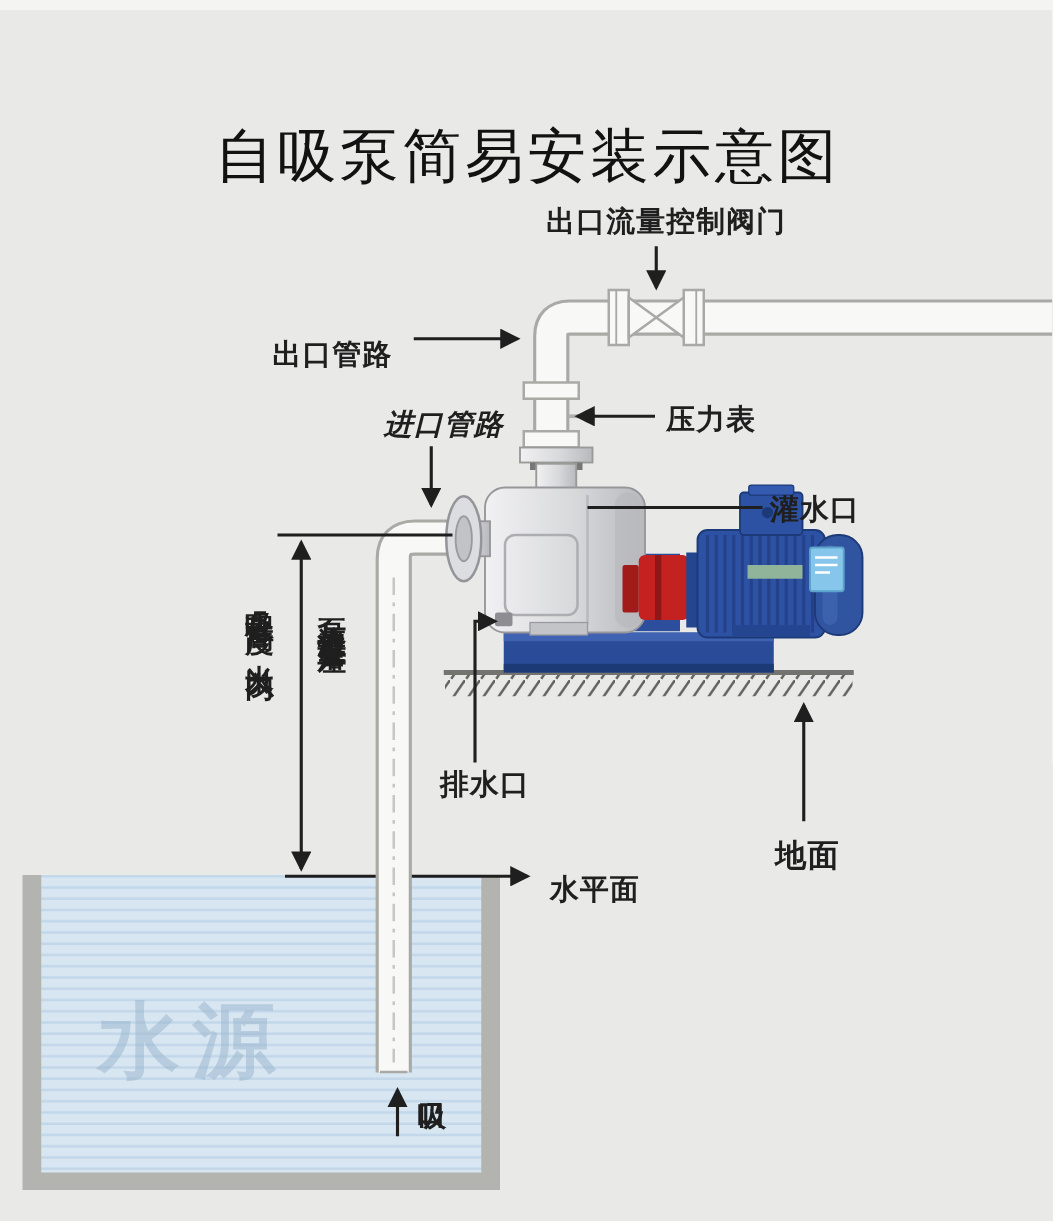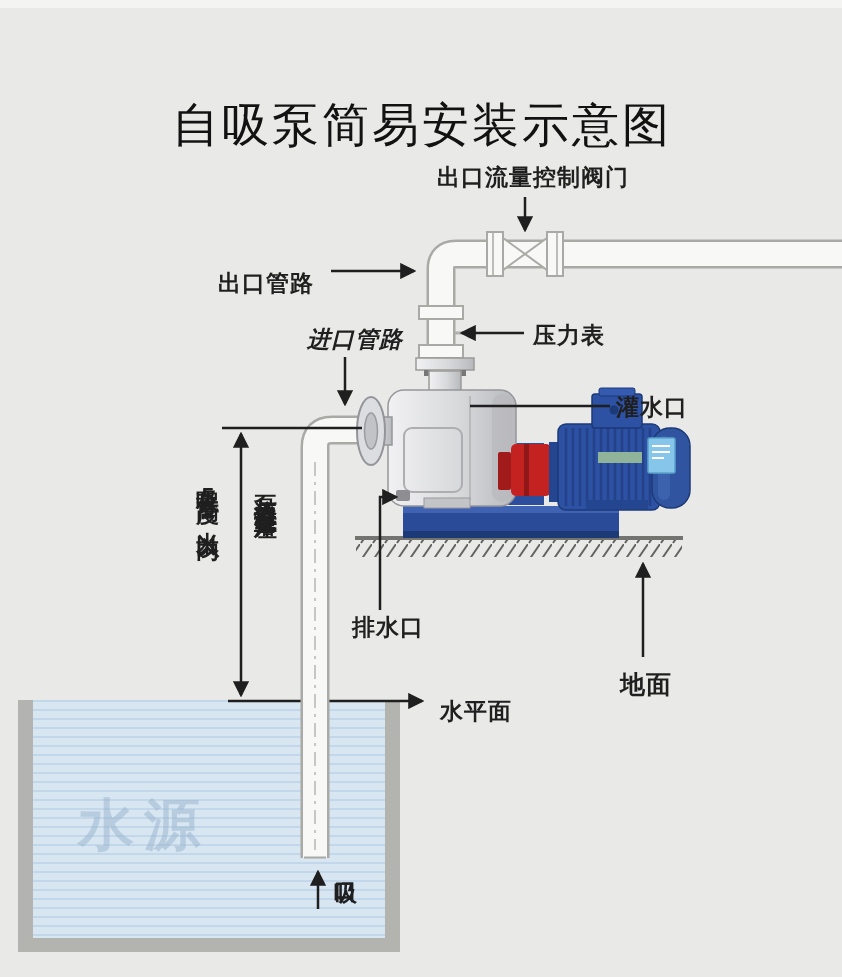--- a/index.html
+++ b/index.html
@@ -6,21 +6,21 @@
   .page{position:relative;width:842px;height:977px;background:var(--background,#e9e9e7);
         overflow:hidden;font-family:"Liberation Sans","DejaVu Sans",sans-serif;}
   .top-strip{position:absolute;left:0;top:0;width:842px;height:8px;background:#f4f4f2;}
   svg.canvas{position:absolute;left:0;top:0;z-index:1;}
   .labels{position:absolute;left:0;top:0;width:842px;height:977px;z-index:2;pointer-events:none;}
   .lbl{position:absolute;font-size:23px;font-weight:600;color:var(--line,#1f1f1f);
        white-space:nowrap;letter-spacing:1px;}
   .title{position:absolute;left:148px;top:64px;width:548px;text-align:center;
          font-size:47px;font-weight:400;letter-spacing:3px;color:#121212;margin-top:30px;}
   .vlbl{writing-mode:vertical-rl;text-orientation:upright;letter-spacing:3px;}
-  .watermark{position:absolute;left:78px;top:788px;font-size:56px;font-weight:700;
+  .watermark{position:absolute;left:78px;top:788px;font-size:66px;font-weight:700;
              letter-spacing:10px;color:var(--watermark,#9db8ce);opacity:.55;}
   .suction-port-lbl{letter-spacing:2px;}
 </style>
 </head>
 <body>
 
 <div class="page">
   <div class="top-strip"></div>
 
   <svg class="canvas" width="842" height="977" viewBox="0 0 842 977">

